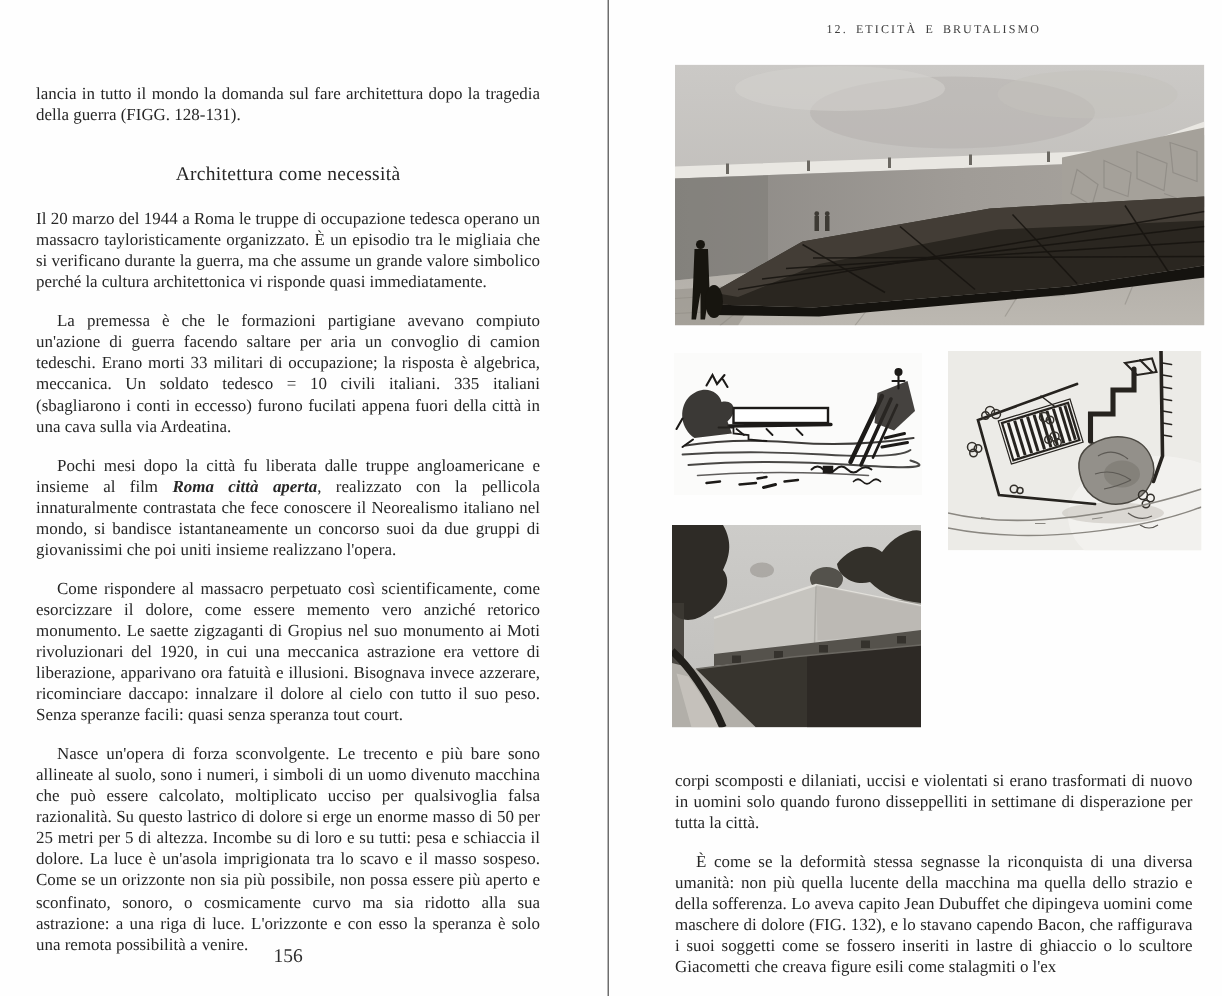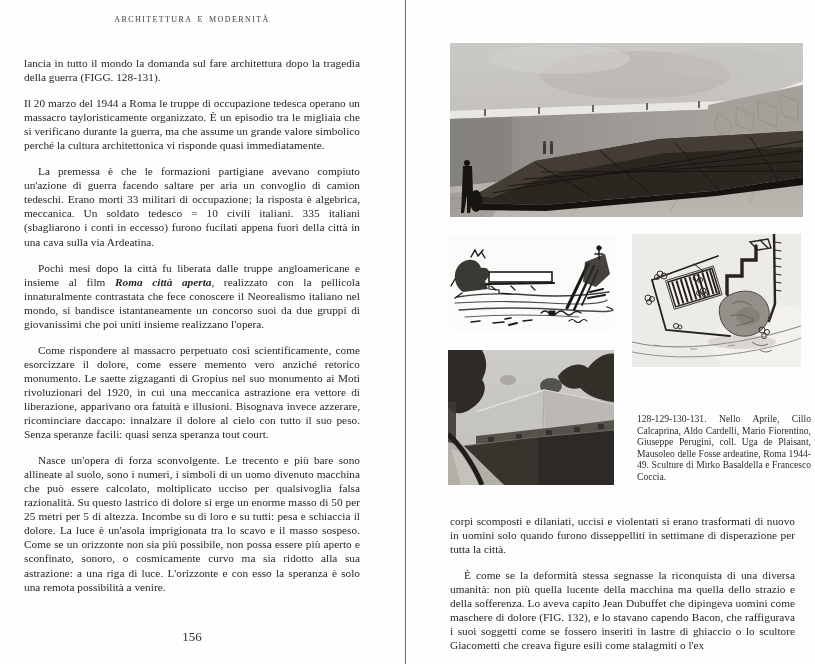--- a/index.html
+++ b/index.html
@@ -40,37 +40,38 @@
     font-size:9.6px;line-height:11.6px;text-align:justify;color:#2b2b2b;
   }
   i{font-style:italic;font-weight:bold;}
 </style>
 </head>
 <body>
 
 <div class="spread">
 
   <div class="page left">
-    <div class="running-head">ARCHITETTURA E MODERNITÀ</div>
 
     <div class="textcol">
       <p class="para">lancia in tutto il mondo la domanda sul fare architettura dopo la tragedia della guerra (FIGG. 128-131).</p>
+      <h2 class="section-heading">Architettura come necessità</h2>
       <p class="para">Il 20 marzo del 1944 a Roma le truppe di occupazione tedesca operano un massacro tayloristicamente organizzato. È un episodio tra le migliaia che si verificano durante la guerra, ma che assume un grande valore simbolico perché la cultura architettonica vi risponde quasi immediatamente.</p>
       <p class="para indent">La premessa è che le formazioni partigiane avevano compiuto un'azione di guerra facendo saltare per aria un convoglio di camion tedeschi. Erano morti 33 militari di occupazione; la risposta è algebrica, meccanica. Un soldato tedesco = 10 civili italiani. 335 italiani (sbagliarono i conti in eccesso) furono fucilati appena fuori della città in una cava sulla via Ardeatina.</p>
       <p class="para indent"><span>Pochi mesi dopo la città fu liberata dalle truppe angloamericane e insieme al film </span><i>Roma città aperta</i><span>, realizzato con la pellicola innaturalmente contrastata che fece conoscere il Neorealismo italiano nel mondo, si bandisce istantaneamente un concorso suoi da due gruppi di giovanissimi che poi uniti insieme realizzano l'opera.</span></p>
       <p class="para indent">Come rispondere al massacro perpetuato così scientificamente, come esorcizzare il dolore, come essere memento vero anziché retorico monumento. Le saette zigzaganti di Gropius nel suo monumento ai Moti rivoluzionari del 1920, in cui una meccanica astrazione era vettore di liberazione, apparivano ora fatuità e illusioni. Bisognava invece azzerare, ricominciare daccapo: innalzare il dolore al cielo con tutto il suo peso. Senza speranze facili: quasi senza speranza tout court.</p>
       <p class="para indent">Nasce un'opera di forza sconvolgente. Le trecento e più bare sono allineate al suolo, sono i numeri, i simboli di un uomo divenuto macchina che può essere calcolato, moltiplicato ucciso per qualsivoglia falsa razionalità. Su questo lastrico di dolore si erge un enorme masso di 50 per 25 metri per 5 di altezza. Incombe su di loro e su tutti: pesa e schiaccia il dolore. La luce è un'asola imprigionata tra lo scavo e il masso sospeso. Come se un orizzonte non sia più possibile, non possa essere più aperto e sconfinato, sonoro, o cosmicamente curvo ma sia ridotto alla sua astrazione: a una riga di luce. L'orizzonte e con esso la speranza è solo una remota possibilità a venire.</p>
     </div>
 
     <div class="folio">156</div>
   </div>
 
   <div class="gutter"></div>
 
   <div class="page right">
+    <div class="running-head">12. ETICITÀ E BRUTALISMO</div>
 
     <div class="fig fig-interior">
       <svg viewBox="0 0 353 174" preserveAspectRatio="none">
         <defs>
           <linearGradient id="sky1" x1="0" y1="0" x2="0" y2="1">
             <stop offset="0" stop-color="#cbc9c6"></stop>
               <stop offset="1" stop-color="#b8b5b1"></stop>
           </linearGradient>
           <linearGradient id="bwall" x1="0" y1="0" x2="1" y2="0">
             <stop offset="0" stop-color="#8b8884"></stop>
@@ -297,21 +298,20 @@
         <polygon points="16,96 80,88 166,80 166,135 56,135 16,112" fill="#37342e"></polygon>
         <polygon points="90,87 166,80 166,135 90,135" fill="#2b2823" opacity="0.85"></polygon>
         <polyline points="16,96 80,88 166,80" fill="none" stroke="#6b6862" stroke-width="1"></polyline>
 
         <polygon points="0,92 16,96 56,135 0,135" fill="#b2afa9"></polygon>
         <polygon points="3,99 11,101 34,135 13,135" fill="#c6c3bd" opacity="0.9"></polygon>
         <path d="M0,84 C10,93 24,111 34,135" fill="none" stroke="#211f1b" stroke-width="5"></path>
       </svg>
     </div>
 
-    <div class="fig-caption">128-129-130-131. Nello Aprile, Cillo Calcaprina, Aldo Cardelli, Mario Fiorentino, Giuseppe Perugini, coll. Uga de Plaisant, Mausoleo delle Fosse ardeatine, Roma 1944-49. Sculture di Mirko Basaldella e Francesco Coccia.</div>
 
     <div class="textcol">
       <p class="para">corpi scomposti e dilaniati, uccisi e violentati si erano trasformati di nuovo in uomini solo quando furono disseppelliti in settimane di disperazione per tutta la città.</p>
       <p class="para indent">È come se la deformità stessa segnasse la riconquista di una diversa umanità: non più quella lucente della macchina ma quella dello strazio e della sofferenza. Lo aveva capito Jean Dubuffet che dipingeva uomini come maschere di dolore (FIG. 132), e lo stavano capendo Bacon, che raffigurava i suoi soggetti come se fossero inseriti in lastre di ghiaccio o lo scultore Giacometti che creava figure esili come stalagmiti o l'ex</p>
     </div>
 
   </div>
 
 </div>
 

